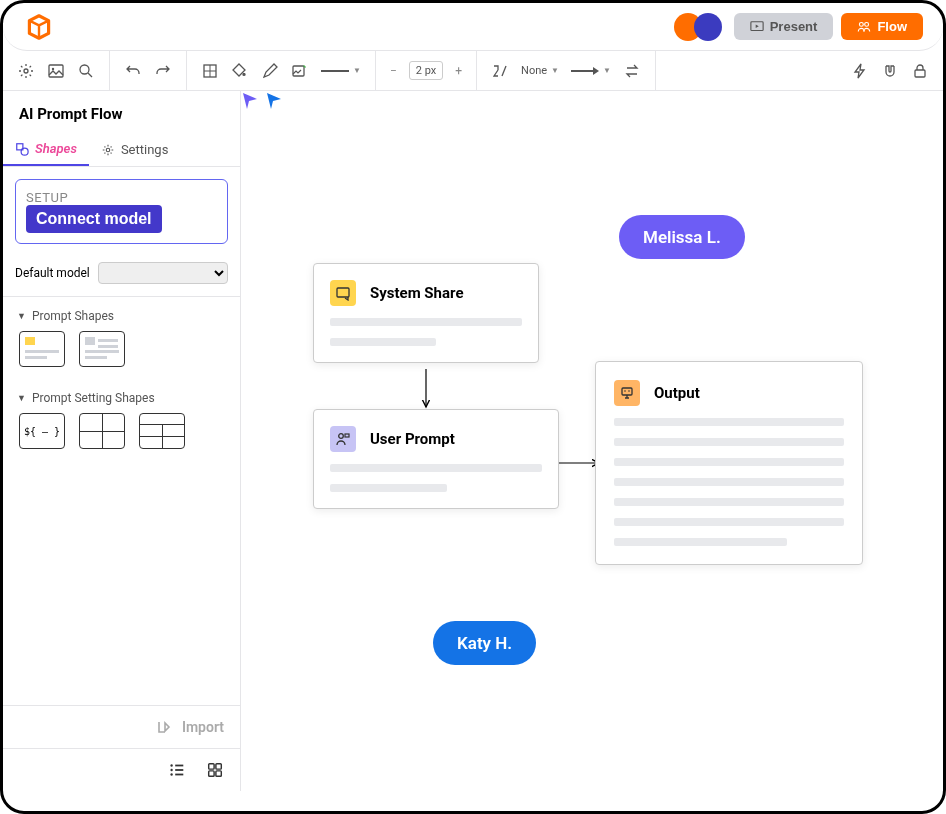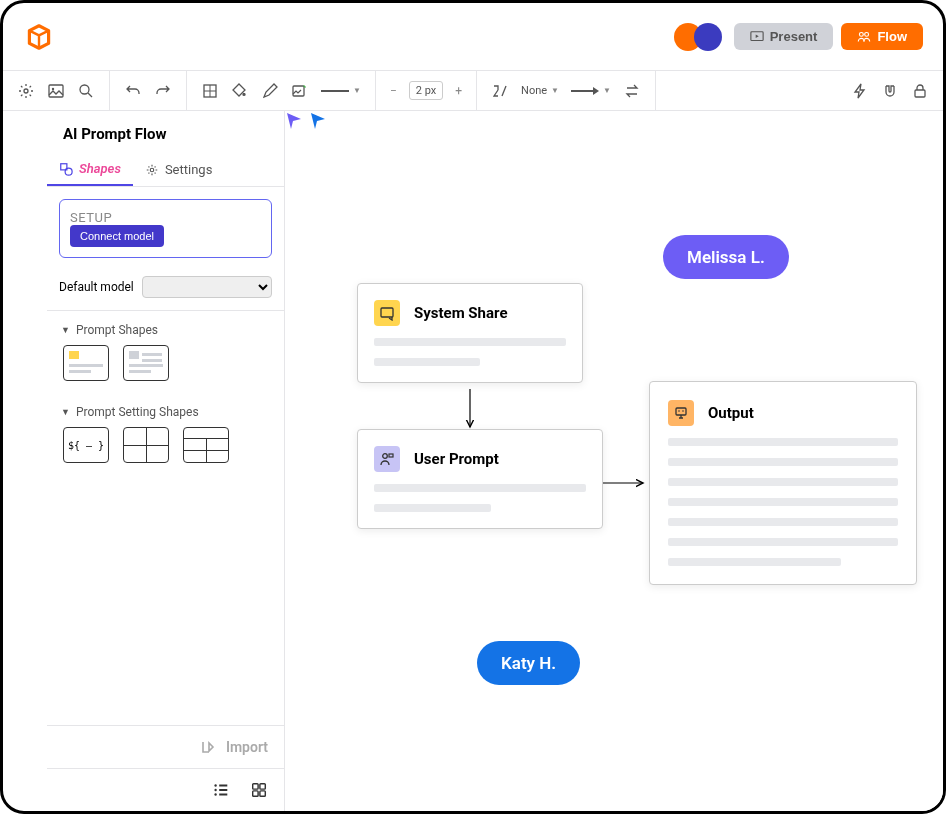--- a/index.html
+++ b/index.html
@@ -1,20 +1,20 @@
 <!DOCTYPE html>
 <html><head>
 <meta charset="utf-8">
 <style>
 * { box-sizing: border-box; margin: 0; padding: 0; }
 body { font-family: -apple-system, BlinkMacSystemFont, "Segoe UI", Roboto, sans-serif; background: #fff; }
 .app-frame { width: 946px; height: 814px; border: 3px solid #000; border-radius: 24px; overflow: hidden; position: relative; background: #fff; }
 
 
-.header { height: 68px; display: flex; align-items: center; padding: 0 20px; border-bottom: 1px solid #e5e5e8; }
+.header { height: 48px; display: flex; align-items: center; padding: 0 20px; border-bottom: 1px solid #e5e5e8; border-radius: 24px; }
 .logo { width: 32px; height: 32px; }
 .header-spacer { flex: 1; }
 .avatars { display: flex; margin-right: 12px; }
 .avatar-orange { width: 28px; height: 28px; border-radius: 50%; background: #ff6d00; }
 .avatar-blue { width: 28px; height: 28px; border-radius: 50%; background: #3b3bbf; margin-left: -8px; }
 .btn-present { background: #d0d2d8; color: #555; border: none; padding: 6px 16px; border-radius: 6px; font-size: 13px; font-weight: 600; display: inline-flex; align-items: center; gap: 6px; margin-right: 8px; cursor: pointer; }
 .btn-share { background: #ff6d00; color: #fff; border: none; padding: 6px 16px; border-radius: 6px; font-size: 13px; font-weight: 600; display: inline-flex; align-items: center; gap: 6px; cursor: pointer; }
 
 
 .toolbar { height: 40px; display: flex; align-items: center; border-bottom: 1px solid #e5e5e8; font-size: 12px; color: #555; }
@@ -22,30 +22,30 @@
 .tb-group.last { border-right: none; margin-left: auto; }
 .tb-icon { width: 18px; height: 18px; cursor: pointer; display: inline-flex; align-items: center; justify-content: center; }
 .tb-stroke { color: #555; font-size: 11px; display: inline-flex; align-items: center; gap: 4px; }
 .tb-dropdown-caret { font-size: 8px; color: #888; }
 .tb-px-box { border: 1px solid #ccc; padding: 2px 6px; border-radius: 3px; font-size: 11px; }
 
 
 .main { display: flex; height: calc(100% - 108px); }
 
 
-.sidebar { width: 238px; border-right: 1px solid #e5e5e8; display: flex; flex-direction: column; margin-left: 44px; }
+.sidebar { width: 238px; border-right: 1px solid #e5e5e8; display: flex; flex-direction: column; }
 .panel-title { font-weight: 700; font-size: 15px; padding: 14px 16px 10px; }
 .tabs { display: flex; border-bottom: 1px solid #e5e5e8; }
 .tab { padding: 8px 12px; font-size: 13px; cursor: pointer; display: flex; align-items: center; gap: 6px; color: #555; }
 .tab.active { color: #ec4899; border-bottom: 2px solid #4f46e5; font-weight: 600; font-style: italic; }
 
 .setup-card { margin: 12px; border: 1px solid #6366f1; border-radius: 6px; padding: 10px; font-size: 12px; }
 .setup-label { font-size: 13px; color: #888; letter-spacing: 0.5px; }
 .setup-text { margin: 4px 0 8px; color: #333; font-size: 12px; line-height: 1.4; }
-.btn-connect { background: #4338ca; color: #fff; border: none; padding: 5px 10px; border-radius: 4px; font-size: 11px; font-weight: 400; cursor: pointer; }
+.btn-connect { background: #4338ca; color: #fff; border: none; padding: 5px 10px; border-radius: 4px; font-size: 16px; font-weight: 700; cursor: pointer; }
 
 .model-row { display: flex; align-items: center; padding: 6px 12px 12px; font-size: 12px; gap: 8px; border-bottom: 1px solid #e5e5e8; }
 .model-select { flex: 1; height: 22px; border: 1px solid #ccc; border-radius: 4px; }
 
 .section-hdr { font-size: 12px; color: #555; padding: 12px 14px 8px; display: flex; align-items: center; gap: 6px; }
 .shape-grid { display: flex; flex-wrap: wrap; gap: 14px; padding: 0 16px 12px; }
 .shape-tile { width: 46px; height: 36px; border: 1.5px solid #333; border-radius: 4px; position: relative; cursor: pointer; }
 .shape-tile .yellow-sq { position: absolute; top: 5px; left: 5px; width: 10px; height: 8px; background: #ffd54f; }
 .shape-tile .grey-sq { position: absolute; top: 5px; left: 5px; width: 10px; height: 8px; background: #cfd2d8; }
 .shape-tile .line1 { position: absolute; top: 18px; left: 5px; right: 5px; height: 3px; background: #cfd2d8; }
@@ -70,21 +70,21 @@
 .node-icon.yellow { background: #ffd54f; }
 .node-icon.purple { background: #c7c4f5; }
 .node-icon.orange { background: #ffb565; }
 .node-title { font-weight: 700; font-size: 15px; vertical-align: middle; }
 .placeholder-line { height: 8px; background: #e8e9ec; border-radius: 2px; margin-top: 12px; }
 .placeholder-line.short { width: 55%; }
 .placeholder-line.med { width: 75%; }
 
 .node-system { left: 72px; top: 172px; width: 226px; }
 .node-user { left: 72px; top: 318px; width: 246px; }
-.node-output { left: 364px; top: 270px; width: 268px; padding: 18px; }
+.node-output { left: 354px; top: 270px; width: 268px; padding: 18px; }
 
 .cursor-bubble { position: absolute; border-radius: 999px; color: #fff; font-weight: 600; font-size: 17px; padding: 12px 24px; }
 .cursor-melissa { left: 378px; top: 124px; background: #6d5df5; }
 .cursor-melissa-ptr { left: 374px; top: 112px; }
 .cursor-katy { left: 192px; top: 530px; background: #1473e6; }
 .cursor-katy-ptr { left: 188px; top: 518px; }
 
 .arrow-svg { position: absolute; top: 0; left: 0; pointer-events: none; }
 </style>
 </head>

